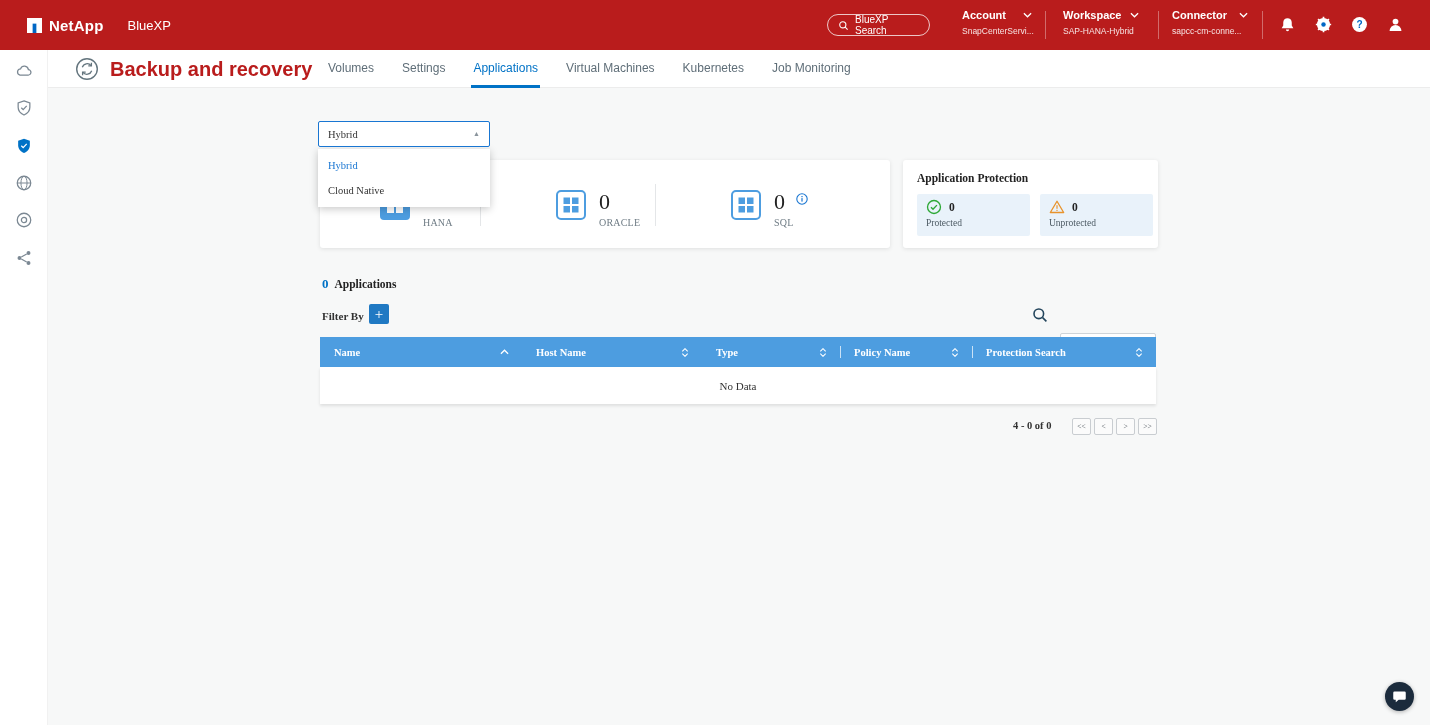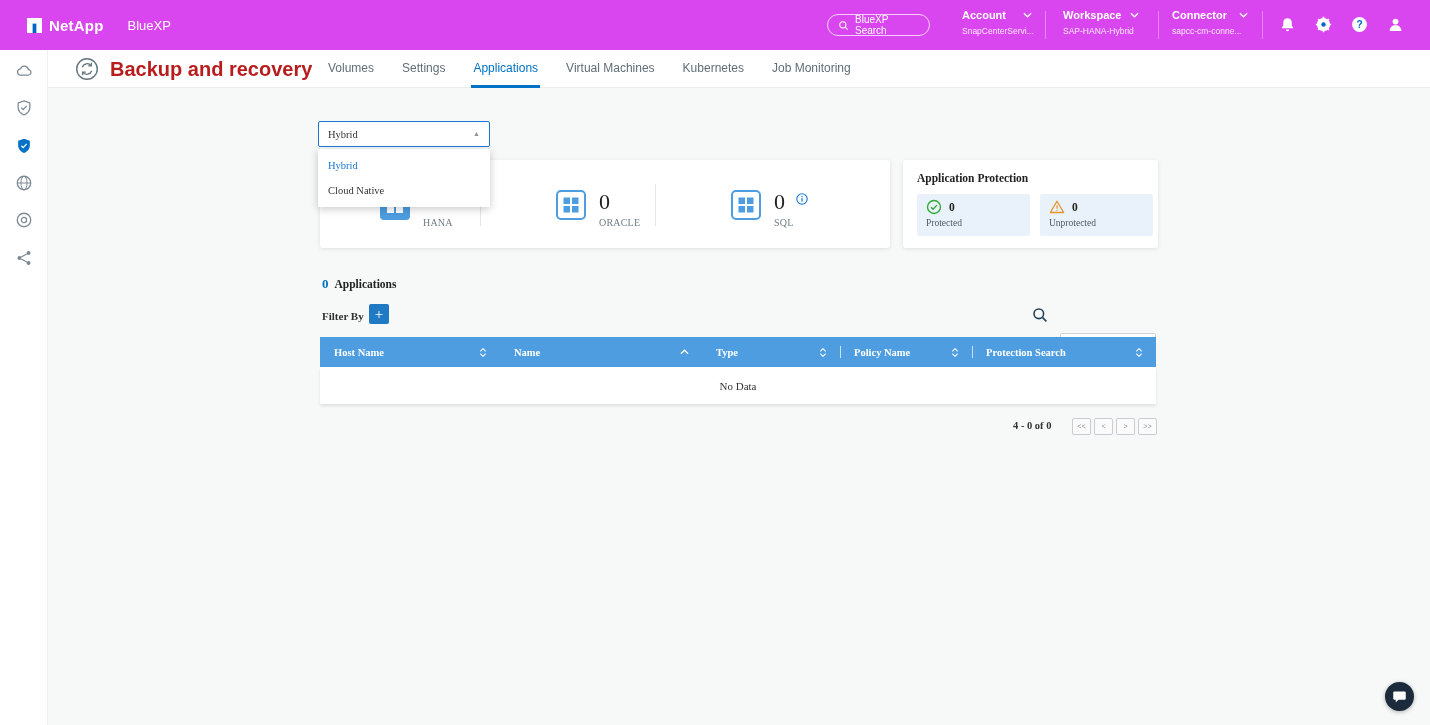--- a/index.html
+++ b/index.html
@@ -3,21 +3,21 @@
 <meta charset="utf-8">
 <style>
   * { margin:0; padding:0; box-sizing:border-box; }
   body {
     width:1430px; height:725px; position:relative; overflow:hidden;
     font-family:"Liberation Sans", sans-serif; background:#fff;
   }
   svg { display:block; }
 
   
-  .topbar { position:absolute; left:0; top:0; width:1430px; height:50px; background:#d946ef; color:#fff; z-index:40; }
+  .topbar { position:absolute; left:0; top:0; width:1430px; height:50px; background:#b91c1c; color:#fff; z-index:40; }
   .brand { position:absolute; left:27px; top:0; height:50px; display:flex; align-items:center; }
   .brand-name { font-size:15px; font-weight:bold; margin-left:7px; letter-spacing:.2px; }
   .brand-product { font-size:13px; margin-left:24px; }
   .search-pill { position:absolute; left:827px; top:14px; width:103px; height:22px; border:1px solid rgba(255,255,255,.75); border-radius:11px; display:flex; align-items:center; gap:6px; padding:0 10px; font-size:10px; cursor:pointer; }
   .tb-group { position:absolute; top:9px; cursor:pointer; }
   .tb-group .row1 { display:flex; justify-content:space-between; align-items:center; font-size:11px; font-weight:bold; }
   .tb-group .row2 { margin-top:5px; font-size:8.5px; color:rgba(255,255,255,.88); white-space:nowrap; }
   .grp-account { left:962px; width:70px; }
   .grp-workspace { left:1063px; width:76px; }
   .grp-connector { left:1172px; width:76px; }
@@ -361,36 +361,36 @@
       </svg>
   </span>
   <div class="settings-btn">
     <span>Settings</span>
     <span class="settings-sep"></span>
     <span class="settings-caret">▼</span>
   </div>
 
   <div class="table">
     <div class="thead">
-      <div class="th th-1">
-        <span>Host Name</span>
-        <span class="sort-stack">
-          <svg width="8" height="4" viewBox="0 0 10 6">
-              <path d="M1 5l4-4 4 4" fill="none" stroke="#fff" stroke-width="1.6"></path>
-            </svg>
-          <svg width="8" height="4" viewBox="0 0 10 6">
-              <path d="M1 1l4 4 4-4" fill="none" stroke="#fff" stroke-width="1.6"></path>
-            </svg>
-        </span>
-      </div>
       <div class="th th-0">
         <span>Name</span>
         <span>
           <svg width="9" height="6" viewBox="0 0 10 6">
               <path d="M1 5l4-4 4 4" fill="none" stroke="#fff" stroke-width="1.4"></path>
+            </svg>
+        </span>
+      </div>
+      <div class="th th-1">
+        <span>Host Name</span>
+        <span class="sort-stack">
+          <svg width="8" height="4" viewBox="0 0 10 6">
+              <path d="M1 5l4-4 4 4" fill="none" stroke="#fff" stroke-width="1.6"></path>
+            </svg>
+          <svg width="8" height="4" viewBox="0 0 10 6">
+              <path d="M1 1l4 4 4-4" fill="none" stroke="#fff" stroke-width="1.6"></path>
             </svg>
         </span>
       </div>
       <div class="th th-2">
         <span>Type</span>
         <span class="sort-stack">
           <svg width="8" height="4" viewBox="0 0 10 6">
               <path d="M1 5l4-4 4 4" fill="none" stroke="#fff" stroke-width="1.6"></path>
             </svg>
           <svg width="8" height="4" viewBox="0 0 10 6">

